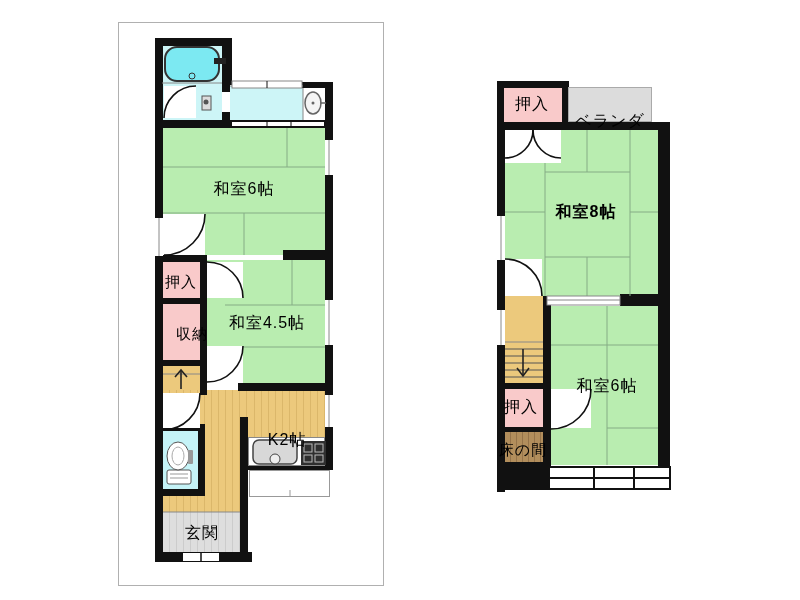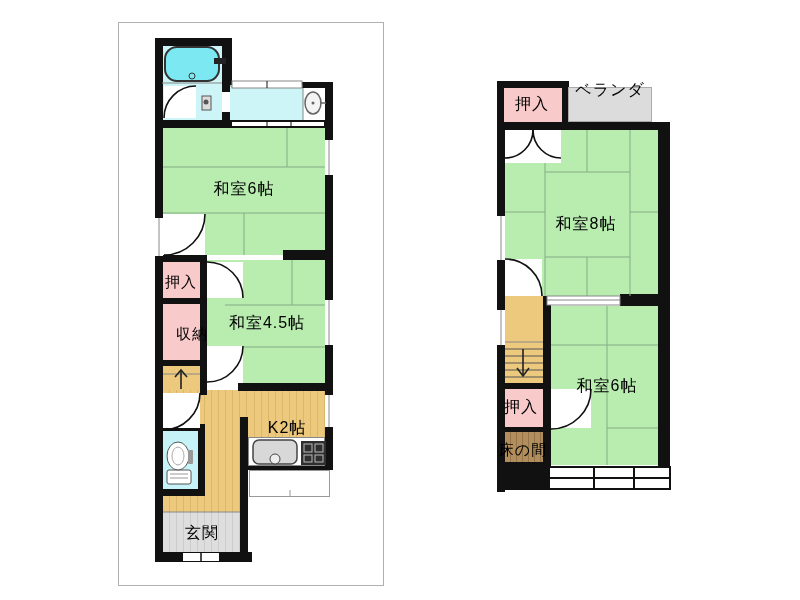--- a/index.html
+++ b/index.html
@@ -211,23 +211,23 @@
     <g stroke="#222" stroke-width="1.6" fill="none">
       <path d="M523 349 V375"></path>
         <path d="M517 368 L523 376 L529 368"></path>
     </g>
   </svg>
 
   <div class="label" style="left:244px;top:189px;">和室6帖</div>
   <div class="label small" style="left:181px;top:281px;">押入</div>
   <div class="label small" style="left:192px;top:333px;">収納</div>
   <div class="label" style="left:267px;top:323px;">和室4.5帖</div>
-  <div class="label" style="left:287px;top:428px;">K2帖</div>
+  <div class="label" style="left:287px;top:440px;">K2帖</div>
   <div class="label" style="left:202px;top:533px;">玄関</div>
 
   <div class="label" style="left:532px;top:104px;">押入</div>
-  <div class="label" style="left:610px;top:91px;font-family:Liberation Mono, monospace;">ベランダ</div>
-  <div class="label" style="left:586px;top:224px;">和室8帖</div>
+  <div class="label" style="left:610px;top:121px;">ベランダ</div>
+  <div class="label" style="left:586px;top:212px;font-weight:bold;">和室8帖</div>
   <div class="label" style="left:607px;top:386px;">和室6帖</div>
   <div class="label" style="left:521px;top:407px;">押入</div>
   <div class="label small" style="left:523px;top:449px;">床の間</div>
 
 </div>
 
 </body></html>

